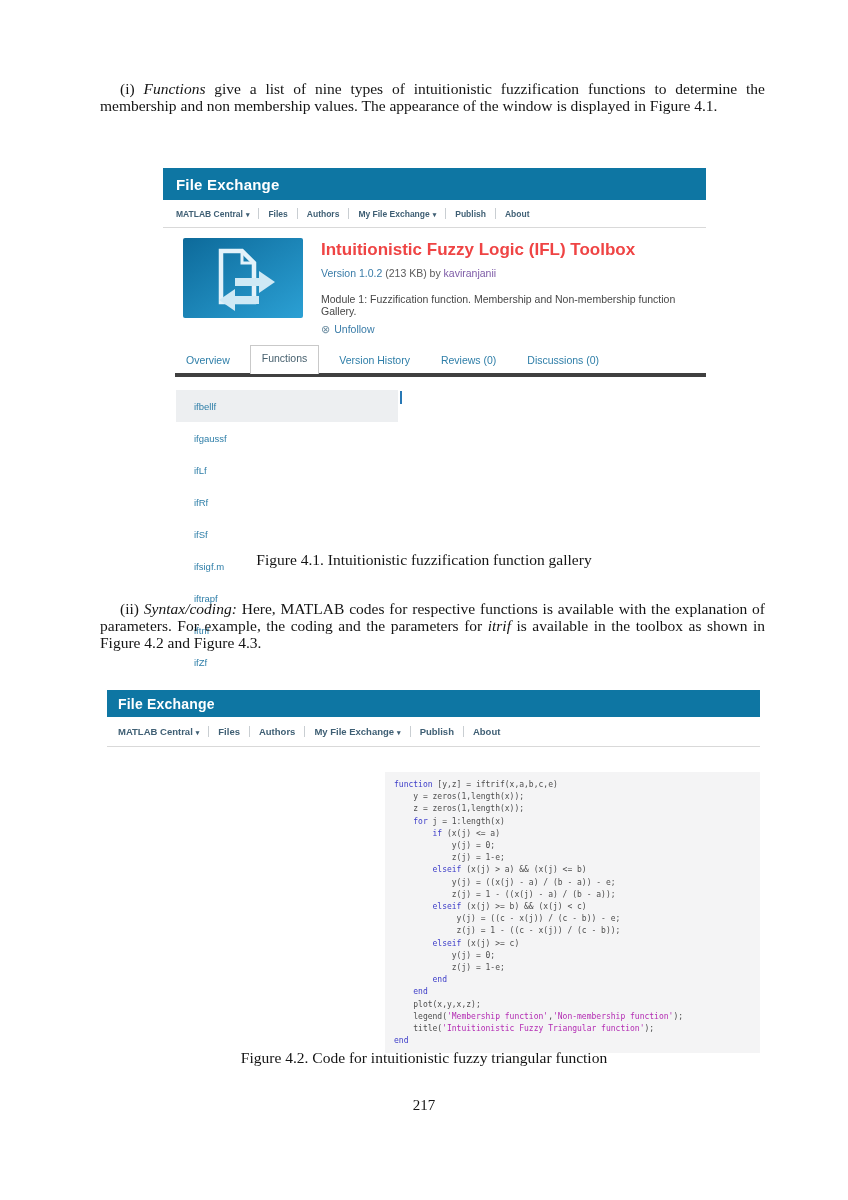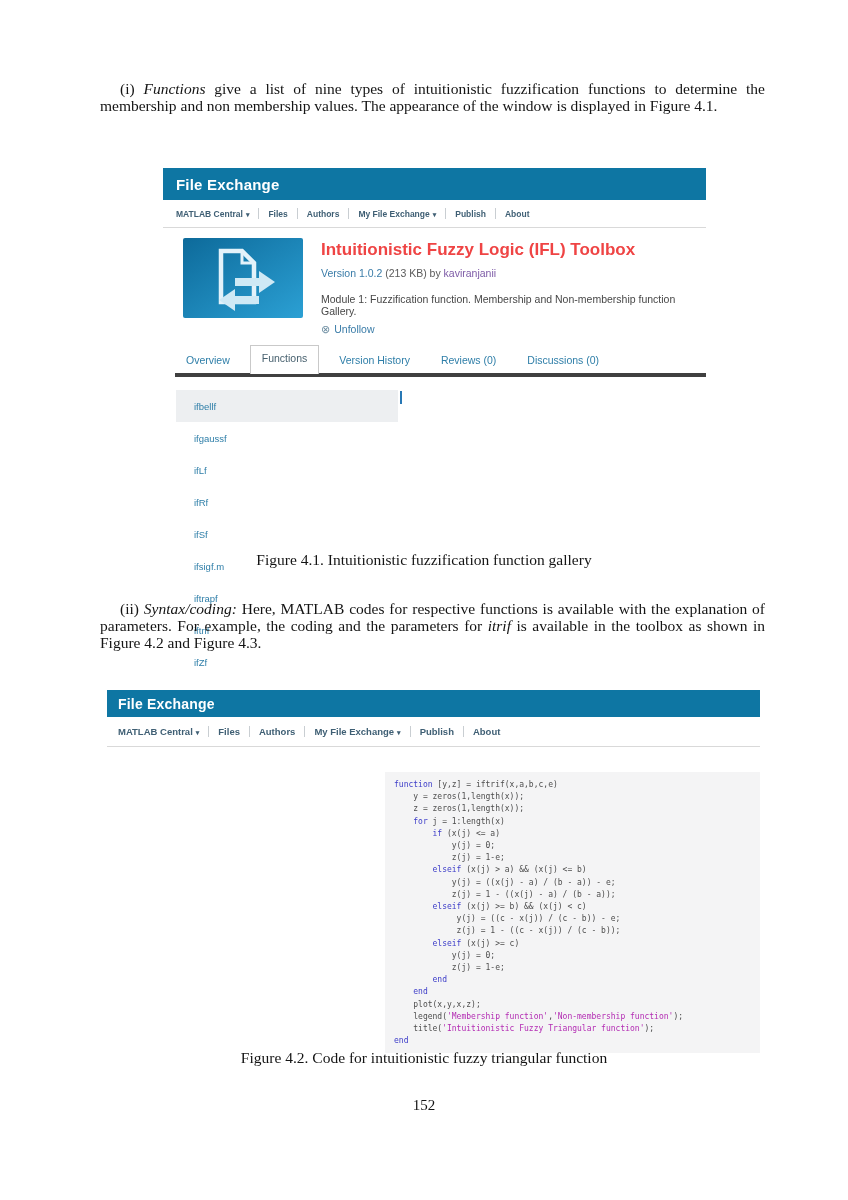--- a/index.html
+++ b/index.html
@@ -221,14 +221,14 @@
         <div class="code-line">    <span class="kw">end</span></div>
         <div class="code-line">    plot(x,y,x,z);</div>
         <div class="code-line">    legend(<span class="str">'Membership function'</span>,<span class="str">'Non-membership function'</span>);</div>
         <div class="code-line">    title(<span class="str">'Intuitionistic Fuzzy Triangular function'</span>);</div>
         <div class="code-line"><span class="kw">end</span></div>
       </div>
   </div>
 
   <div class="fig-caption cap-2">Figure 4.2. Code for intuitionistic fuzzy triangular function</div>
 
-  <div class="page-number">152</div>
+  <div class="page-number">217</div>
 </div>
 
 </body></html>

